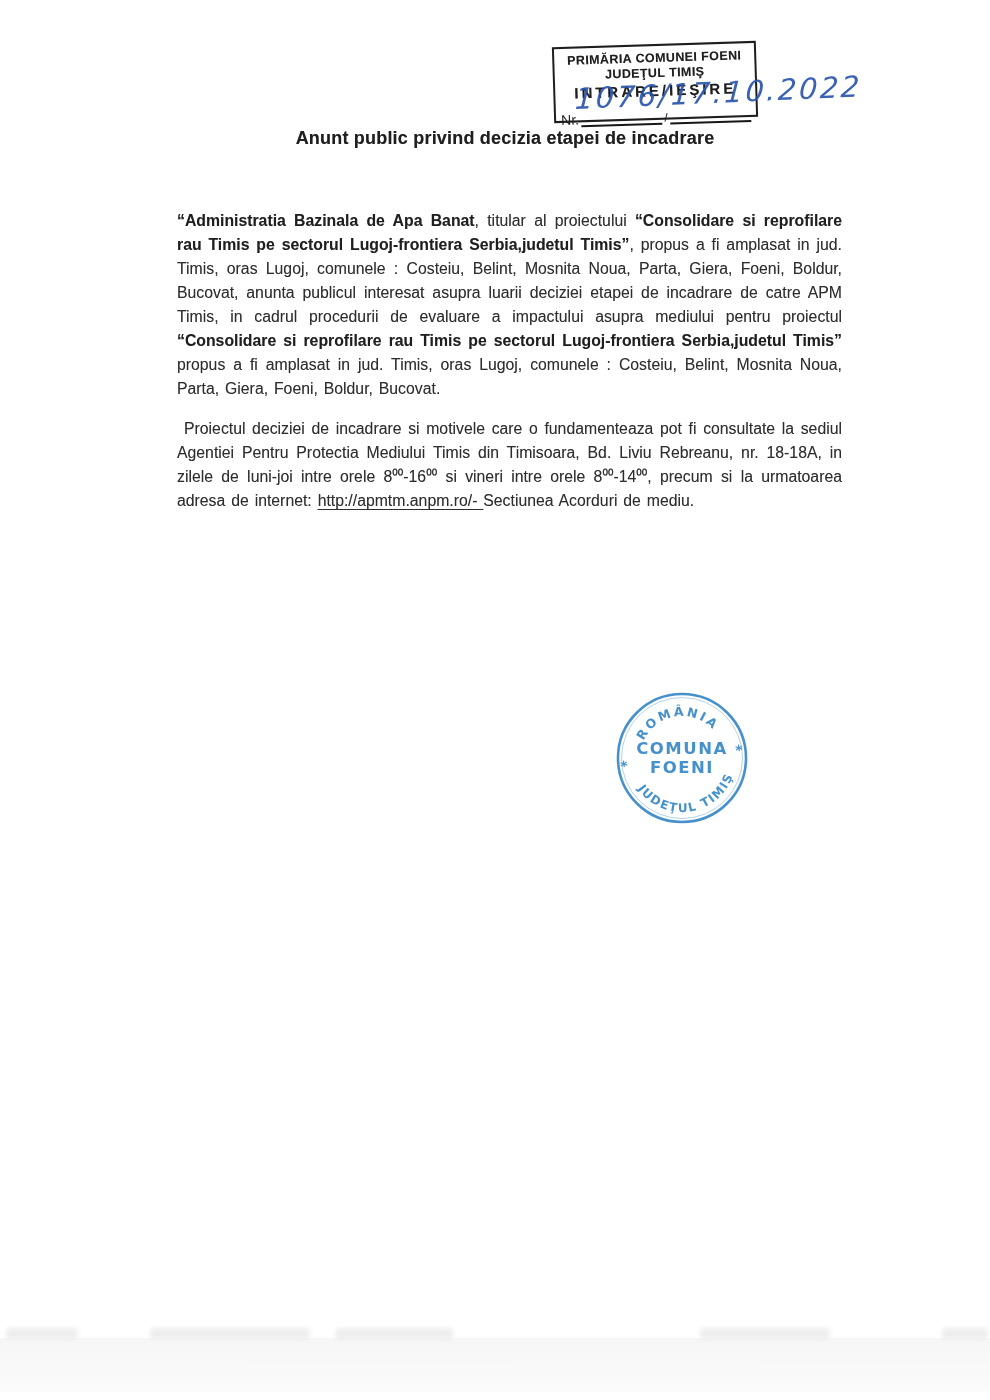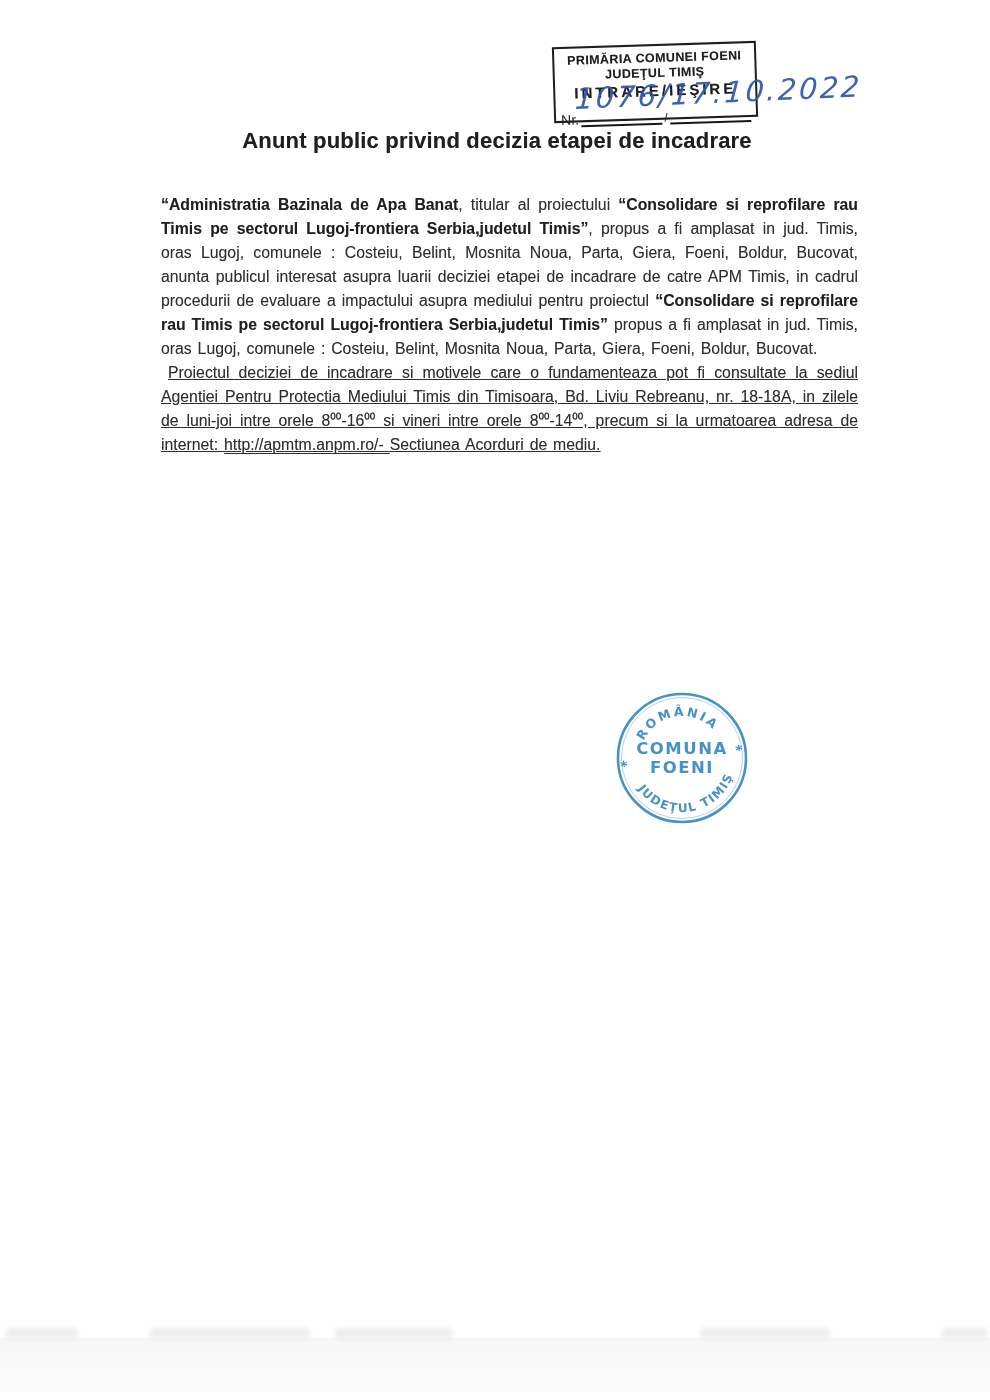--- a/index.html
+++ b/index.html
@@ -69,47 +69,47 @@
     white-space: nowrap;
     transform: rotate(-2.5deg) skewX(-6deg);
     transform-origin: left bottom;
     font-family: "DejaVu Sans", sans-serif;
     opacity: 0.92;
   }
 
   
   .title {
     position: absolute;
-    left: 148px;
+    left: 156px;
     top: 128px;
     width: 698px;
     margin: 0;
     text-align: center;
-    font-size: 22px;
+    font-size: 18px;
     font-weight: bold;
     color: #1f1f1f;
     letter-spacing: 0.2px;
     text-shadow: 0 0 0.5px rgba(20,20,20,0.45);
   }
 
   
   .body-text {
     position: absolute;
     left: 161px;
     top: 193px;
     width: 697px;
     font-size: 15.8px;
     line-height: 24px;
     text-align: justify;
     color: #2e2e2e;
     word-spacing: 1.5px;
     text-shadow: 0 0 0.5px rgba(40,40,40,0.35);
   }
-  .body-text p { margin: 0; }
-  .body-text p.indent { text-indent: 7px; text-decoration: underline; }
+  .body-text p { margin: 16px; }
+  .body-text p.indent { text-indent: 7px; }
   .body-text .b { font-weight: bold; color: #1f1f1f; }
   .body-text .u { text-decoration: underline; text-underline-offset: 3px; }
 
   
   .round-stamp {
     position: absolute;
     left: 607px;
     top: 683px;
     width: 150px;
     height: 150px;

